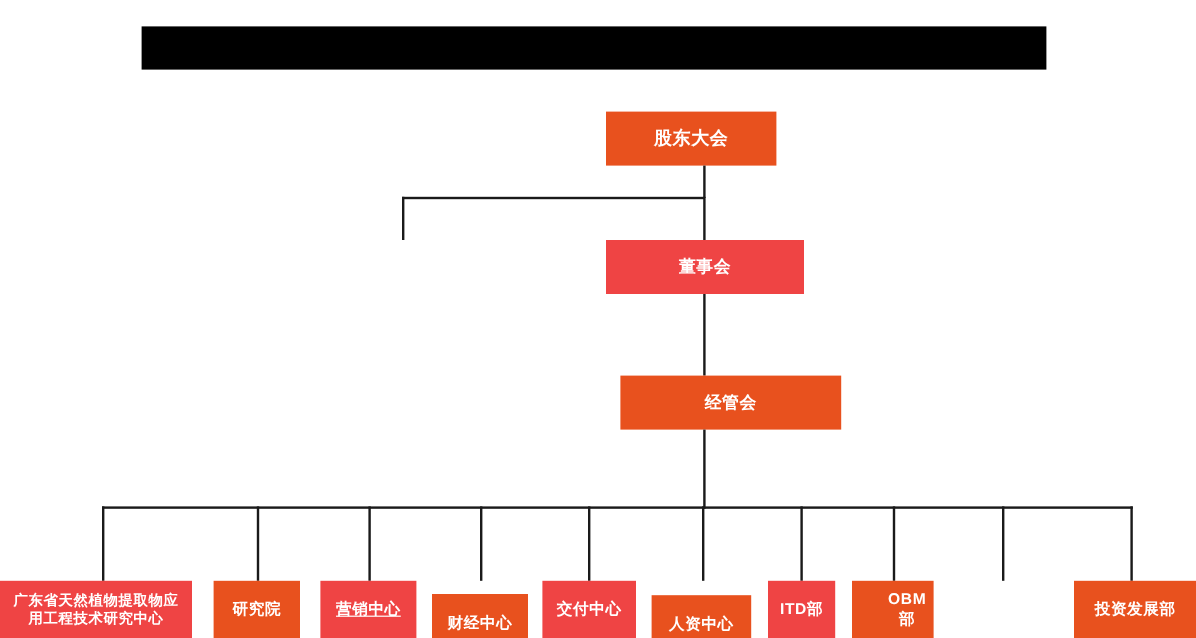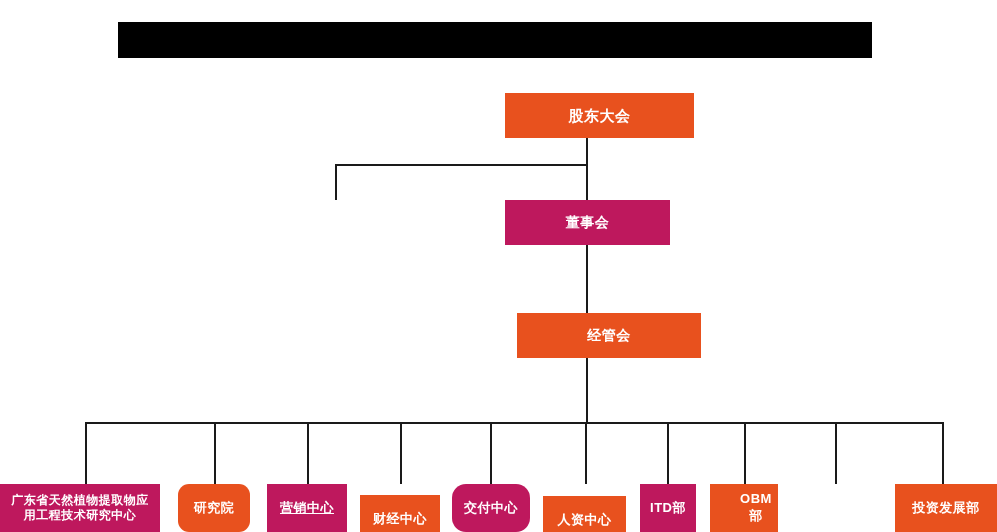--- a/index.html
+++ b/index.html
@@ -36,21 +36,21 @@
     align-items: center;
     justify-content: center;
     text-align: center;
     color: #ffffff;
     font-weight: bold;
     letter-spacing: 0.5px;
     line-height: 1.28;
     user-select: none;
   }
   .node.dark  { background: #e8511e; }
-  .node.light { background: #be185d; }
+  .node.light { background: #ef4444; }
 
   .node .label {
     display: block;
     padding: 0 4px;
   }
 
   
   .s-lg  { font-size: 15px; }
   .s-md  { font-size: 14px; }
   .s-sm  { font-size: 13px; }
@@ -64,21 +64,21 @@
   .line.v { width: 2px; }
   .line.h { height: 2px; }
 </style>
 </head>
 <body>
 
 <div id="chart-root">
 
   <div class="redaction-bar"></div>
 
-  <div class="node dark s-lg" style="left:505px; top:93px; width:189px; height:45px;">
+  <div class="node dark s-lg" style="left:505px; top:93px; width:142px; height:45px;">
     <span class="label">股东大会</span>
   </div>
 
   <div class="line v" style="left:586px; top:138px; height:27px;"></div>
 
   <div class="line h" style="left:335px; top:164px; width:252px;"></div>
 
   <div class="line v" style="left:335px; top:164px; height:36px;"></div>
 
   <div class="line v" style="left:586px; top:164px; height:36px;"></div>
@@ -107,33 +107,33 @@
   <div class="line v" style="left:667px; top:422px; height:62px;"></div>
   <div class="line v" style="left:744px; top:422px; height:62px;"></div>
   <div class="line v" style="left:835px; top:422px; height:62px;"></div>
   <div class="line v" style="left:942px; top:422px; height:62px;"></div>
 
   <div class="node light s-xs" style="left:0px; top:484px; width:160px; height:48px; flex-direction:column; justify-content:center;">
     <span class="label">广东省天然植物提取物应</span>
     <span class="label">用工程技术研究中心</span>
   </div>
 
-  <div class="node dark s-sm" style="left:178px; top:484px; width:72px; height:48px;border-radius:11px;">
+  <div class="node dark s-sm" style="left:178px; top:484px; width:72px; height:48px;">
     <span class="label">研究院</span>
   </div>
 
   <div class="node light s-sm" style="left:267px; top:484px; width:80px; height:48px;text-decoration:underline;">
     <span class="label">营销中心</span>
   </div>
 
   <div class="node dark s-sm" style="left:360px; top:495px; width:80px; height:48px;align-items:center;">
     <span class="label">财经中心</span>
   </div>
 
-  <div class="node light s-sm" style="left:452px; top:484px; width:78px; height:48px;border-radius:14px;">
+  <div class="node light s-sm" style="left:452px; top:484px; width:78px; height:48px;">
     <span class="label">交付中心</span>
   </div>
 
   <div class="node dark s-sm" style="left:543px; top:484px; width:83px; height:48px;margin-top:12px;">
     <span class="label">人资中心</span>
   </div>
 
   <div class="node light s-sm" style="left:640px; top:484px; width:56px; height:48px;">
     <span class="label">ITD部</span>
   </div>

